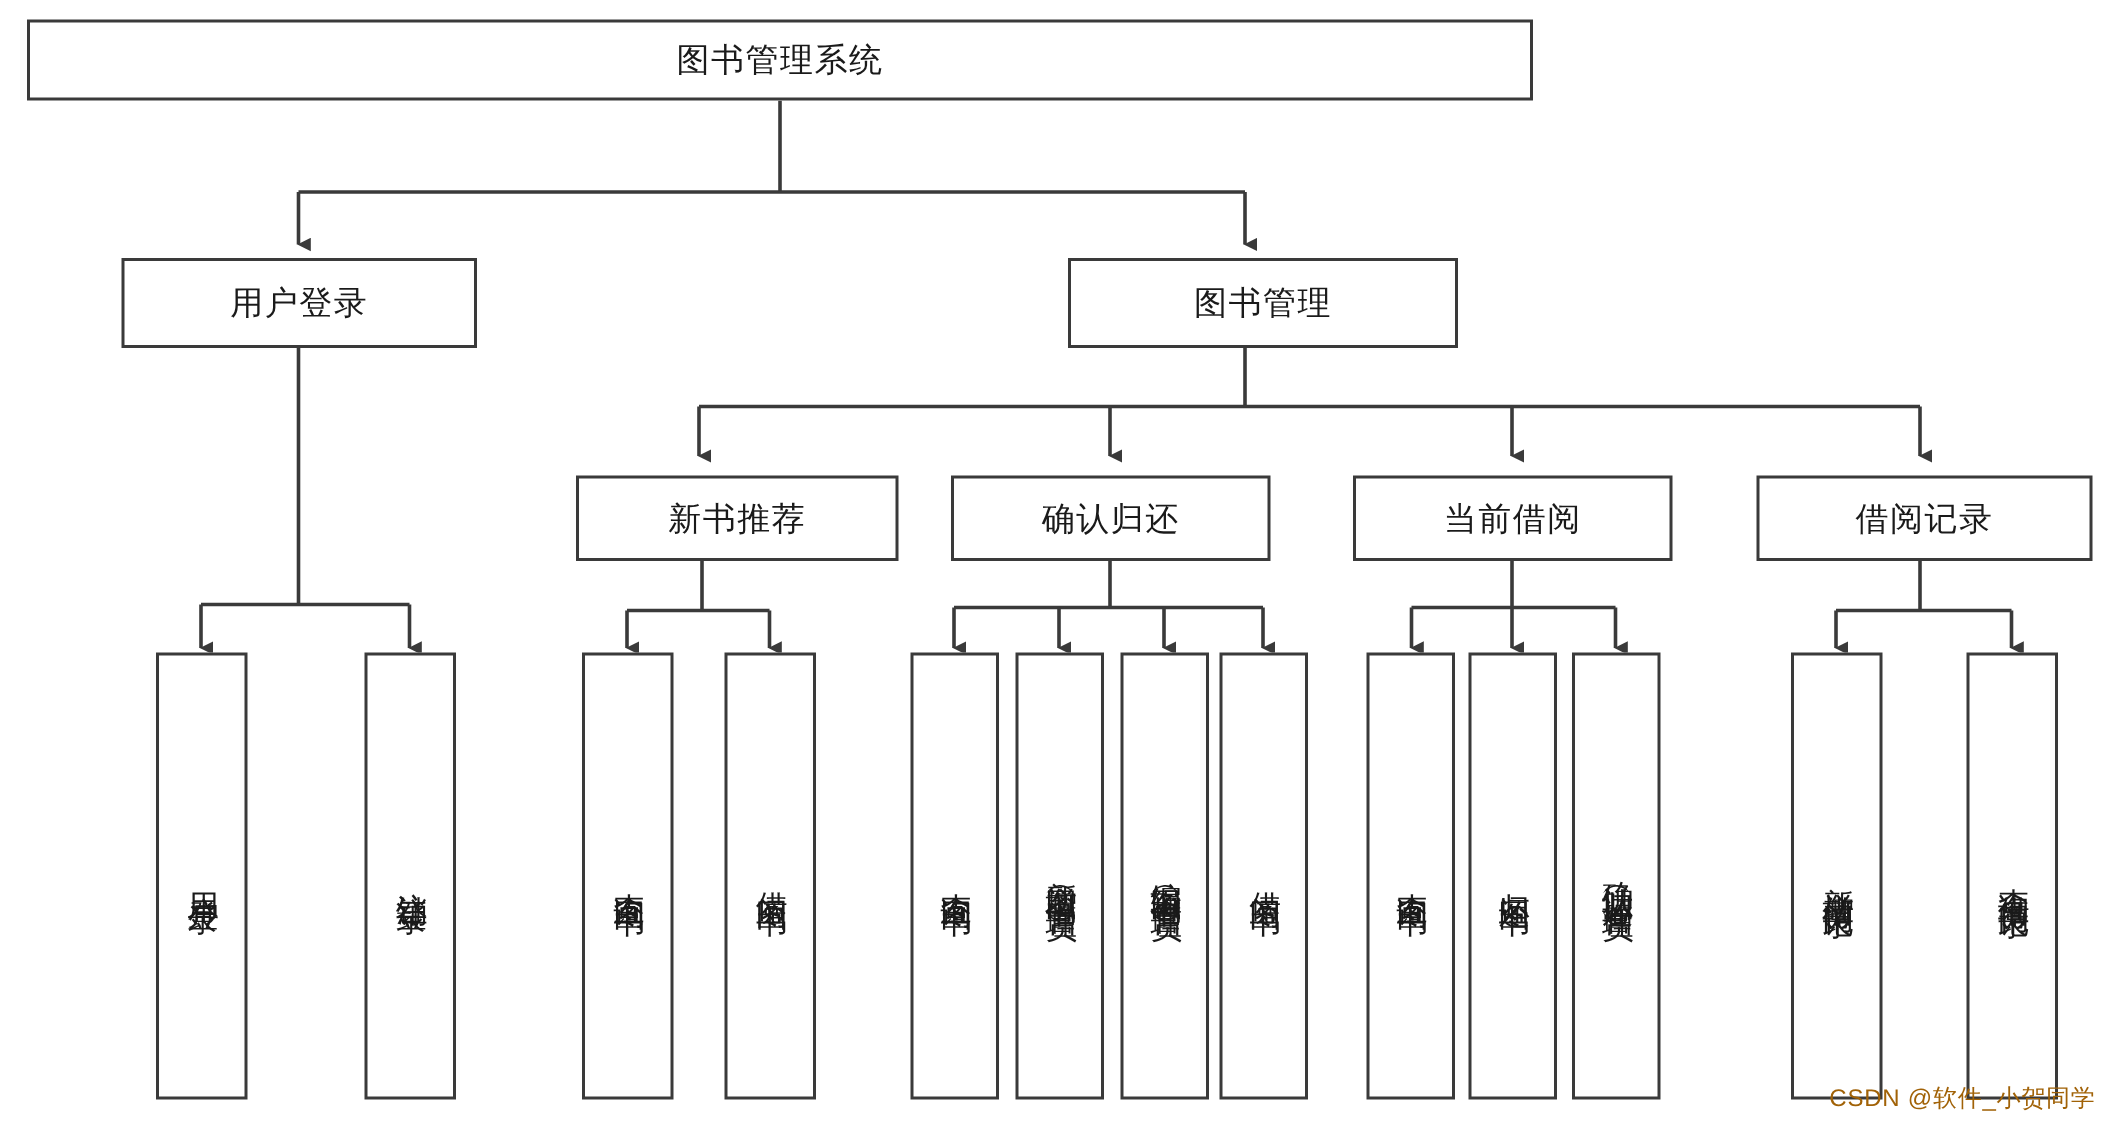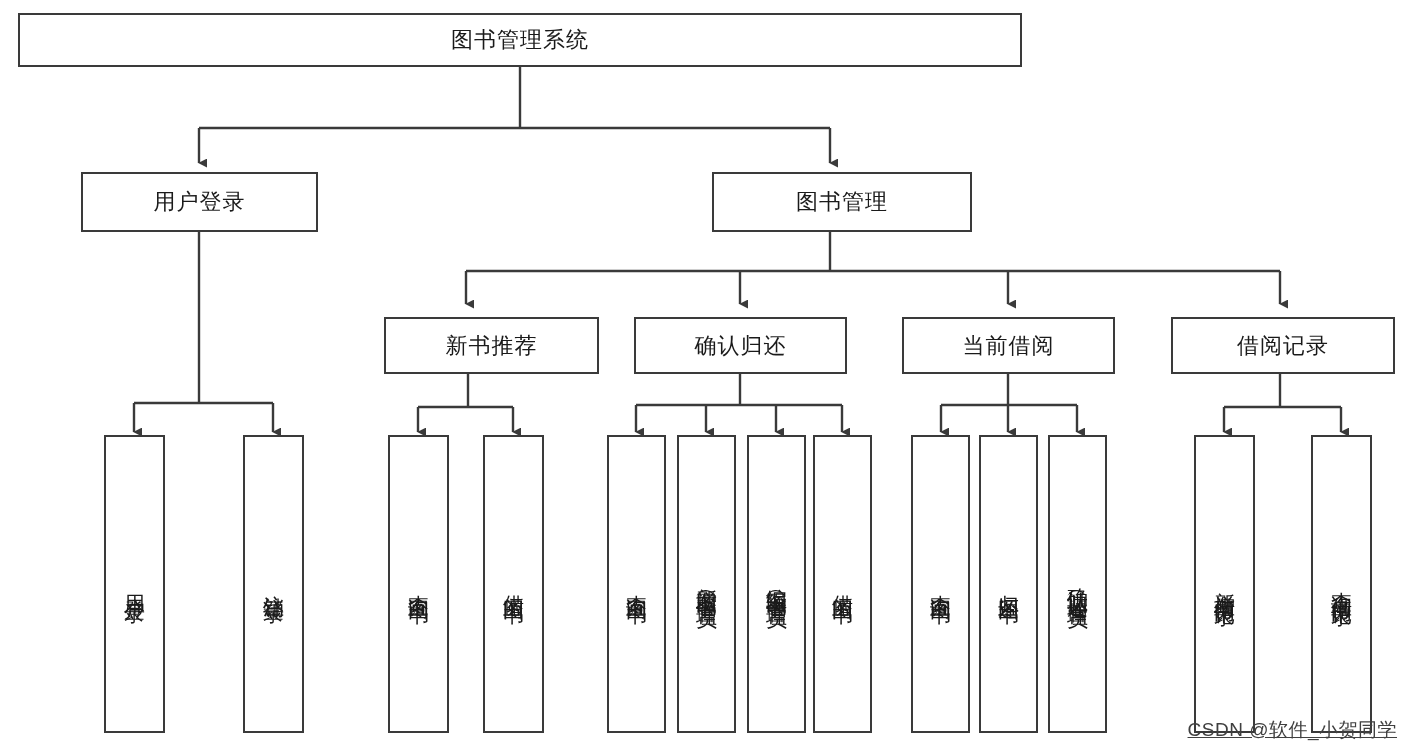--- a/index.html
+++ b/index.html
@@ -5,22 +5,22 @@
   html,body{margin:0;padding:0;background:#fff;}
   body{width:1405px;height:747px;overflow:hidden;font-family:"Liberation Sans","DejaVu Sans",sans-serif;}
   #stage{position:relative;width:1405px;height:747px;background:#ffffff;}
   svg#wires{position:absolute;left:0;top:0;width:1405px;height:747px;}
   .node{position:absolute;box-sizing:border-box;background:#ffffff;border:2px solid #3a3a3a;
         display:flex;align-items:center;justify-content:center;color:#1a1a1a;}
   .node.h{font-size:22px;letter-spacing:1px;}
   .node.v{writing-mode:vertical-rl;text-orientation:upright;font-size:21px;letter-spacing:3px;
           align-items:center;justify-content:center;line-height:1.05;}
   .node.v span{writing-mode:vertical-rl;text-orientation:upright;display:block;text-align:center;}
-  .watermark{position:absolute;right:8px;bottom:4px;font-size:19px;color:#404040;
-             letter-spacing:0.5px;white-space:nowrap;text-decoration:underline;}
+  .watermark{position:absolute;right:8px;bottom:4px;font-size:16px;color:#a16207;
+             letter-spacing:0.5px;white-space:nowrap;}
 </style>
 </head>
 <body>
 
 <div id="stage">
 
   <svg id="wires" viewBox="0 0 1405 747">
     <defs>
       <marker id="ah" markerWidth="10" markerHeight="10" refX="4.5" refY="8.2" orient="auto" markerUnits="userSpaceOnUse">
         <path d="M0,0 L9,0 L4.5,9 Z" fill="#3a3a3a"></path>

